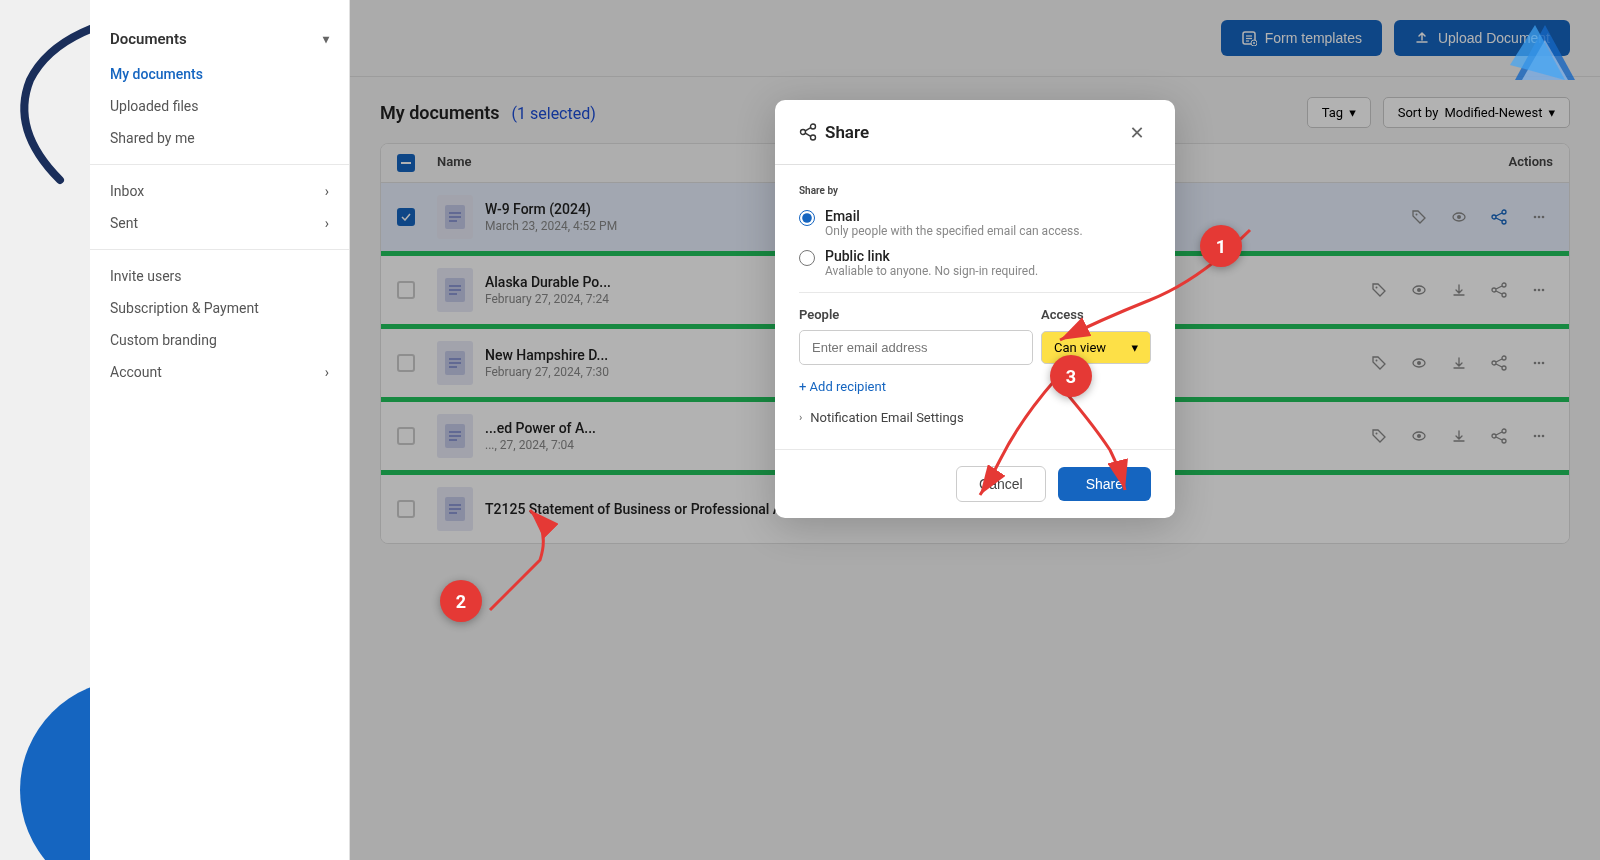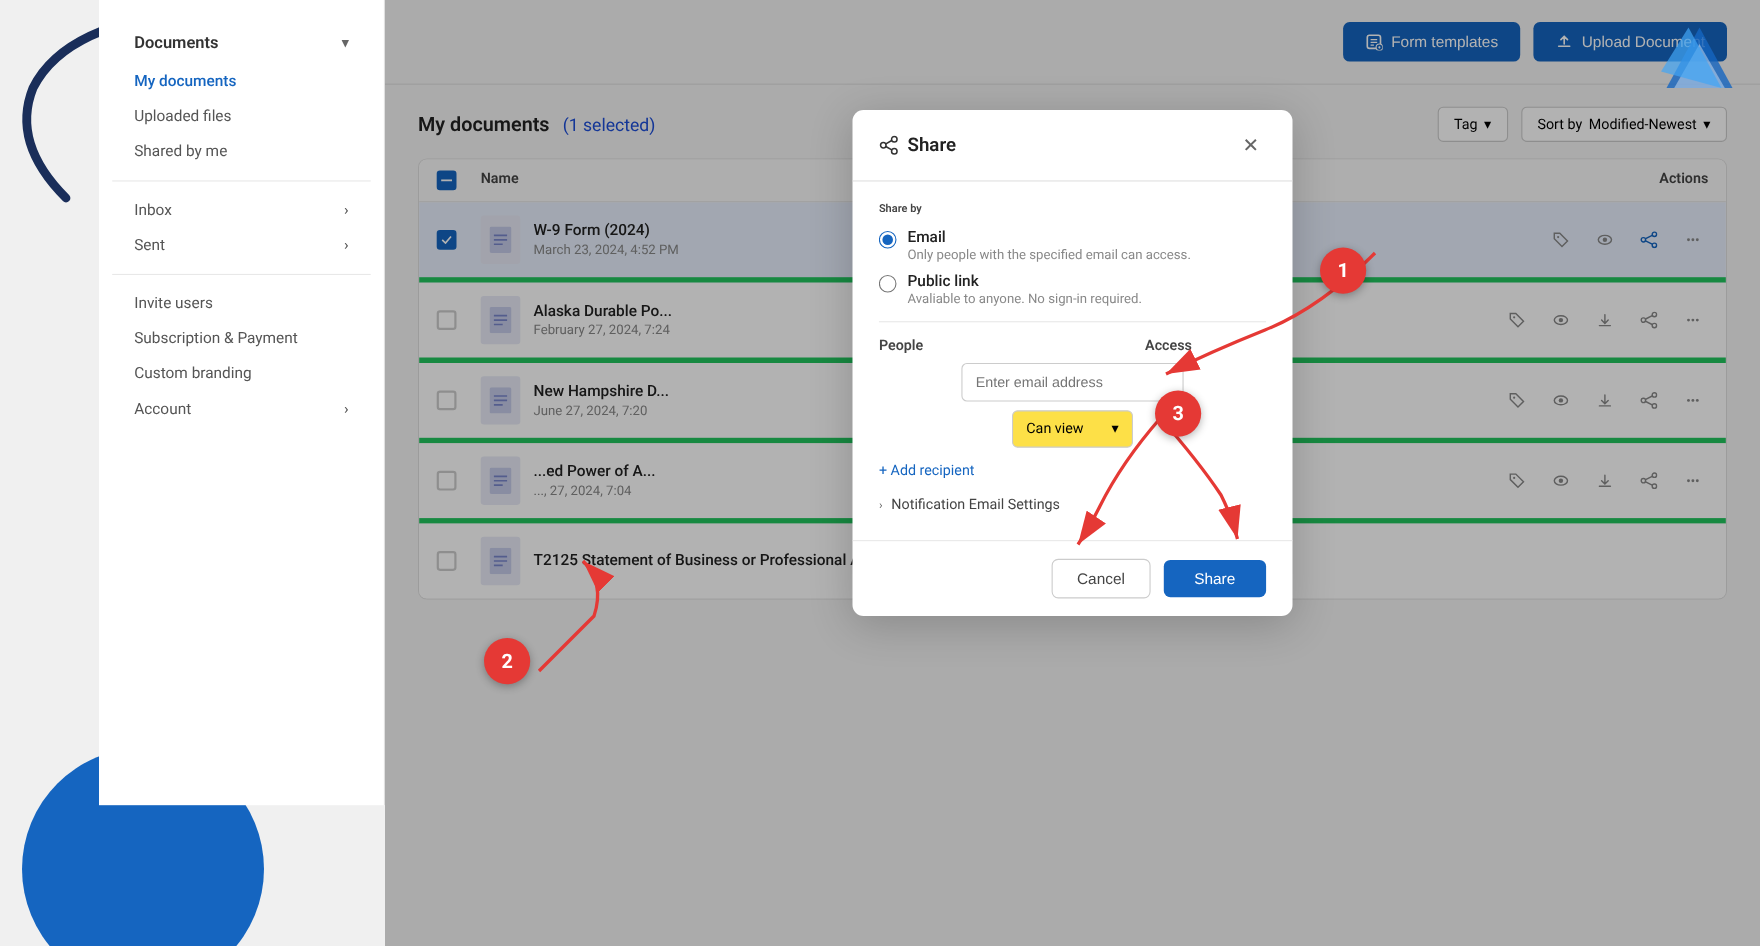--- a/index.html
+++ b/index.html
@@ -47,22 +47,22 @@
       top: 0; left: 90px;
       right: 0; bottom: 0;
       display: flex;
       z-index: 2;
     }
 
     
     .sidebar {
       width: 260px;
       background: #fff;
-      height: 732px;
-      padding: 20px 12px;
+      height: 860px;
+      padding: 20px 0;
       border-right: 1px solid #e0e0e0;
       flex-shrink: 0;
     }
     .sidebar-section-header {
       display: flex;
       align-items: center;
       justify-content: space-between;
       padding: 10px 20px;
       cursor: pointer;
     }
@@ -321,21 +321,20 @@
       font-size: 12px;
       color: #888;
     }
     .modal-divider { height: 1px; background: #e8e8e8; margin: 14px 0; }
 
     .people-access-row {
       display: flex;
       align-items: center;
       gap: 8px;
       margin-bottom: 14px;
-      flex-direction: column;
     }
     .people-label {
       font-size: 13px;
       font-weight: 600;
       color: #444;
       width: 60px;
       flex-shrink: 0;
     }
     .access-label {
       font-size: 13px;
@@ -689,21 +688,21 @@
             <div class="doc-icon">
               <svg width="20" height="24" viewBox="0 0 20 24" fill="none">
                   <rect width="20" height="24" rx="2" fill="#c5cae9"></rect>
                   <line x1="4" y1="8" x2="16" y2="8" stroke="#7986cb" stroke-width="1.5"></line>
                   <line x1="4" y1="12" x2="16" y2="12" stroke="#7986cb" stroke-width="1.5"></line>
                   <line x1="4" y1="16" x2="12" y2="16" stroke="#7986cb" stroke-width="1.5"></line>
                 </svg>
             </div>
             <div>
               <div class="doc-name">New Hampshire D...</div>
-              <div class="doc-date">June 27, 2024, 7:20</div>
+              <div class="doc-date">February 27, 2024, 7:30</div>
             </div>
           </div>
           <div class="doc-actions">
             <div class="action-icon">
               <svg width="16" height="16" viewBox="0 0 16 16" fill="none">
                   <path d="M2 2h5l7 7-5 5-7-7V2z" stroke="#888" stroke-width="1.3" fill="none"></path>
                   <circle cx="5.5" cy="5.5" r="1" fill="#888"></circle>
                 </svg>
             </div>
             <div class="action-icon">

